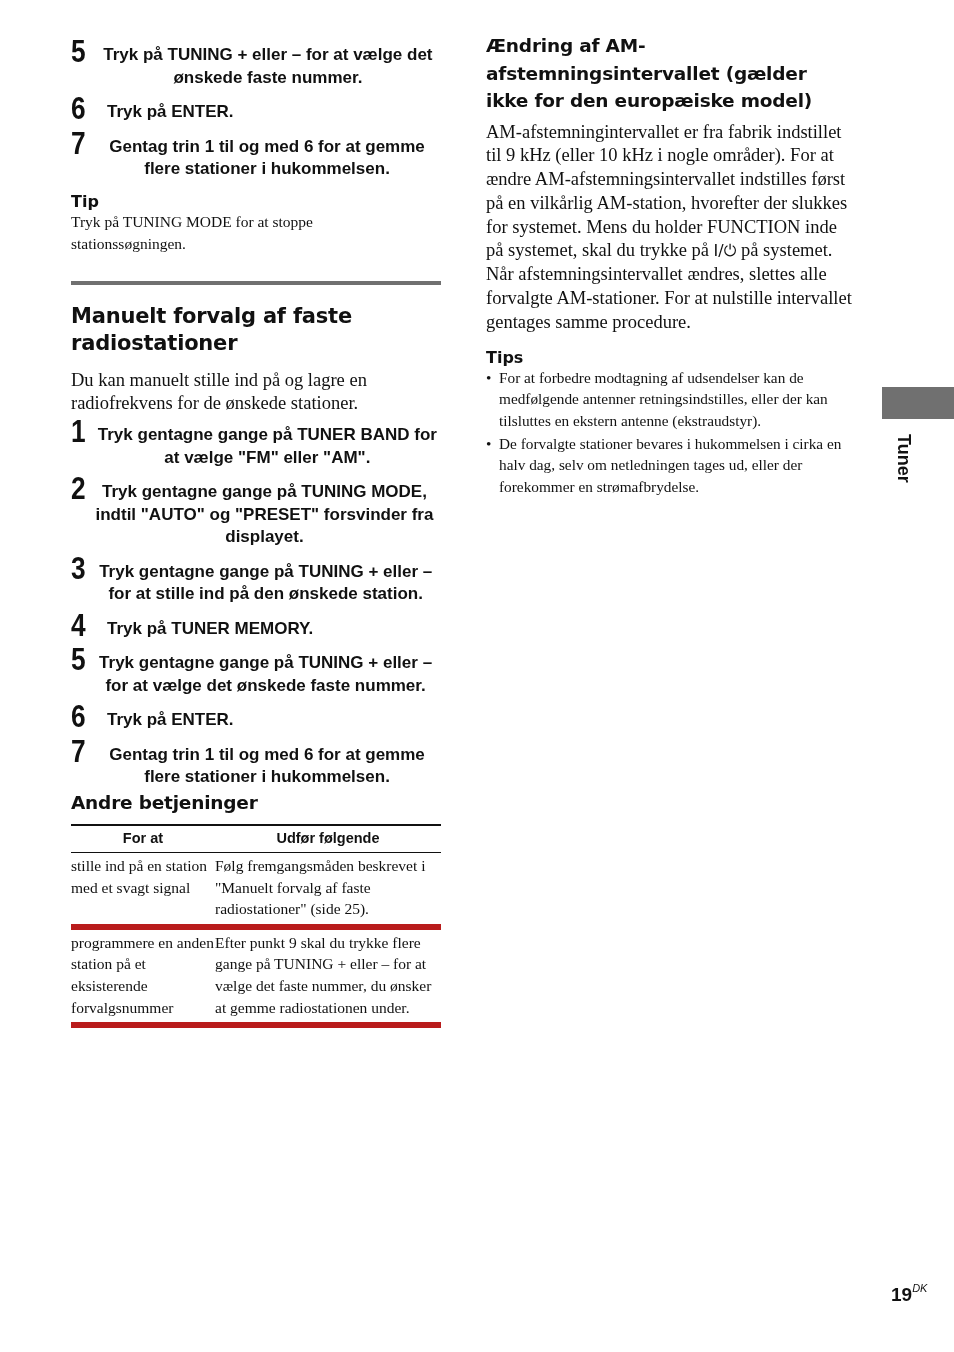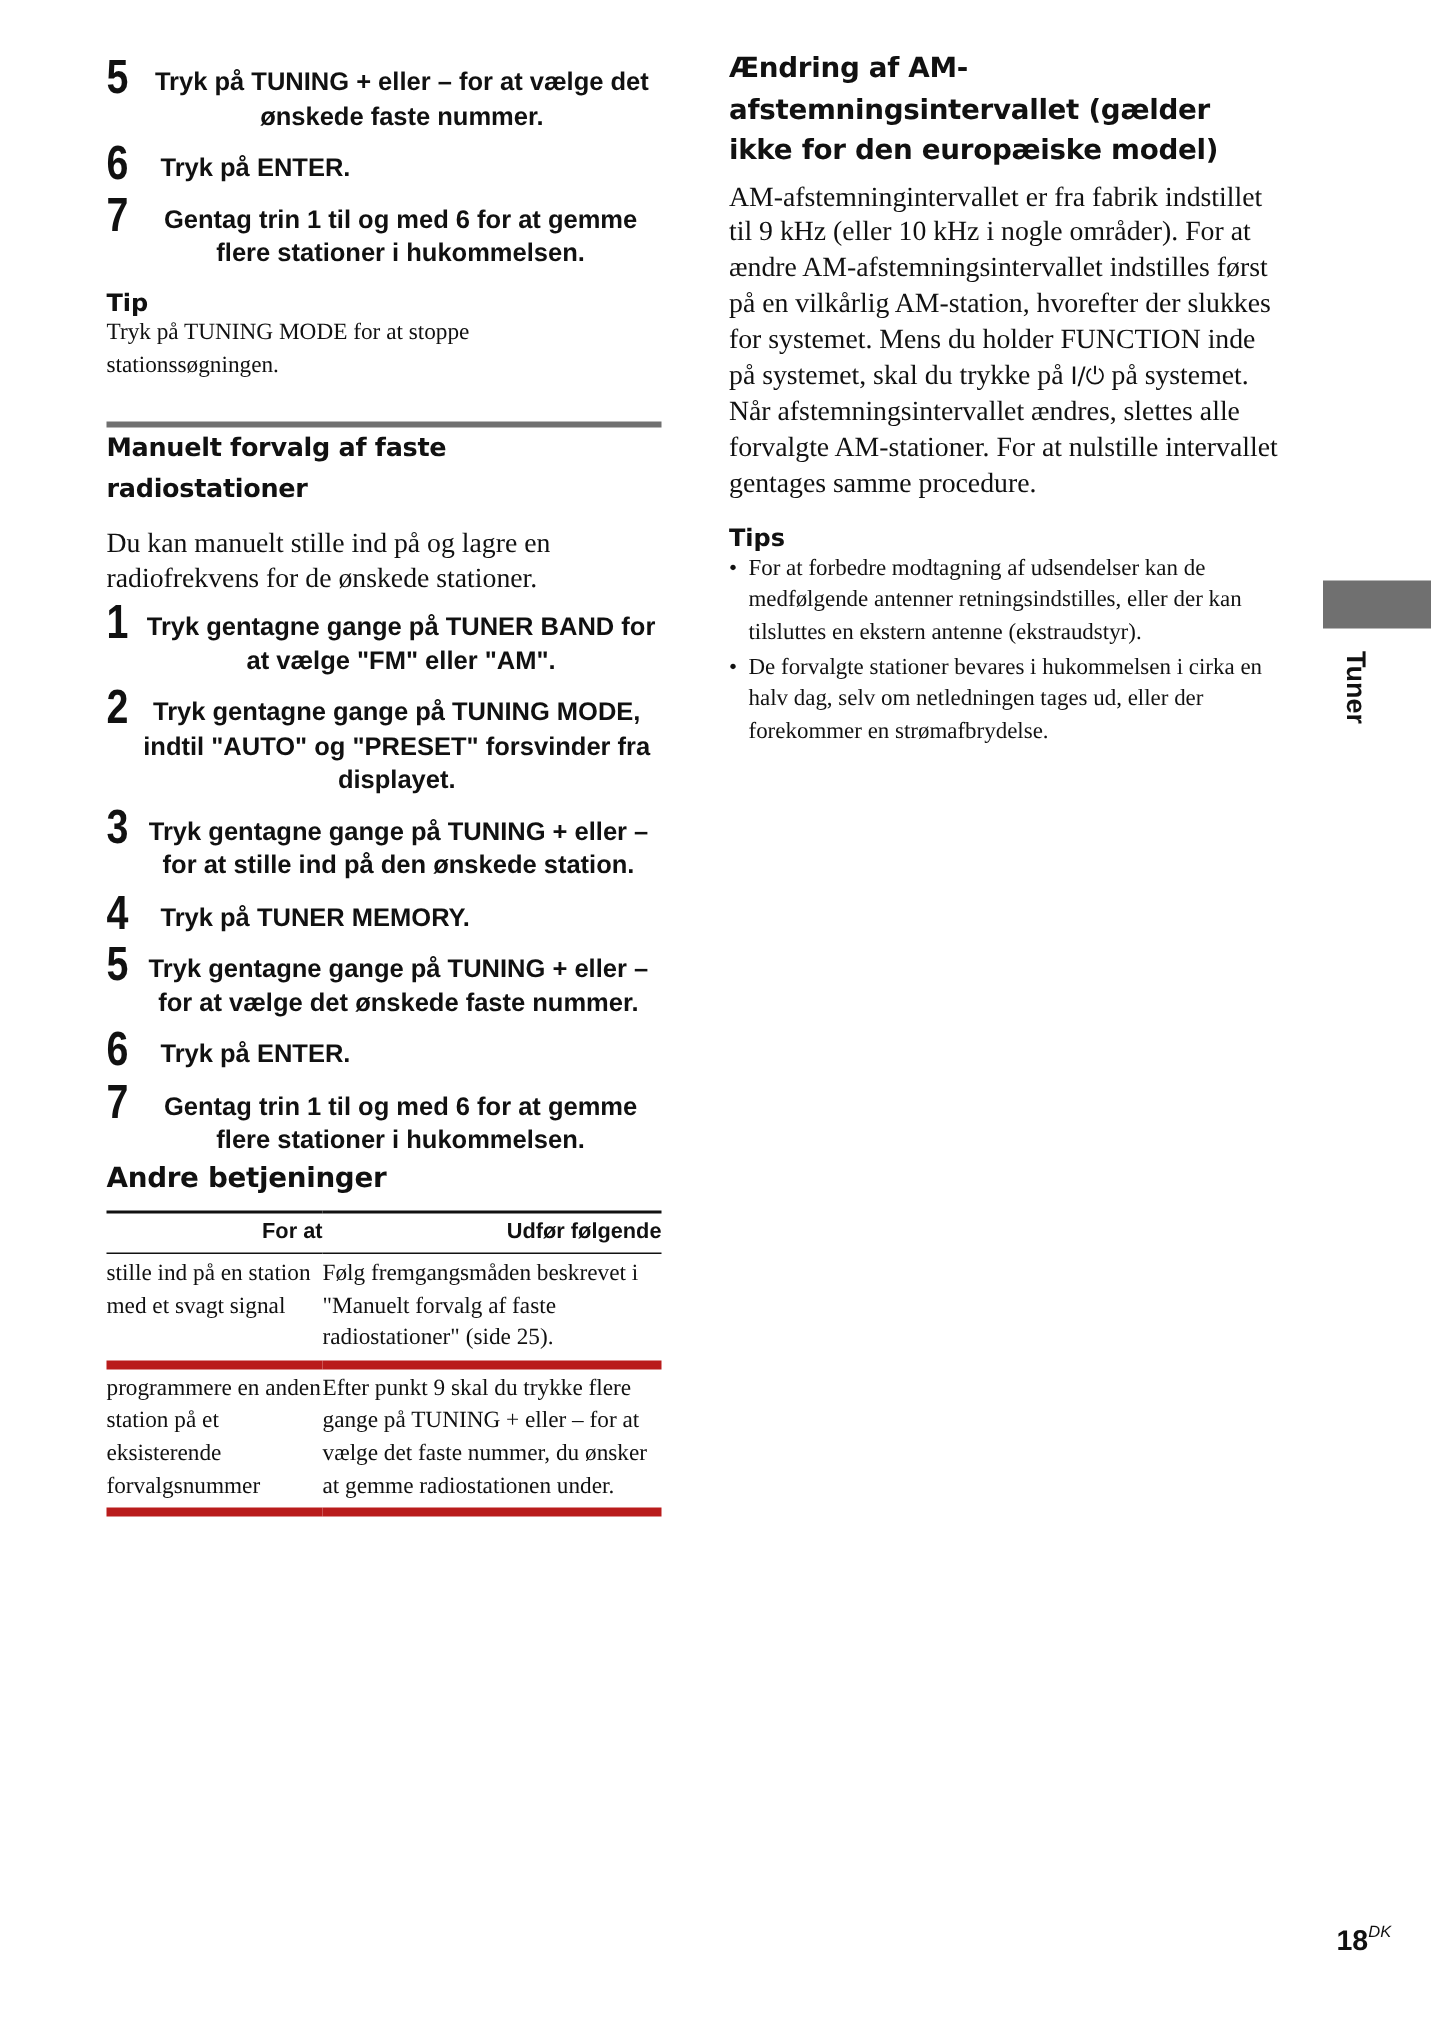--- a/index.html
+++ b/index.html
@@ -7,24 +7,24 @@
     .col { position:absolute; }
     .left { left:71px; top:36px; width:370px; }
     .right { left:486px; top:32px; width:370px; }
     .step { display:flex; align-items:flex-start; margin:0; }
     .step-num { font-family:"Liberation Sans", sans-serif; font-weight:bold; font-size:32px; width:36px; line-height:30px; transform:scaleX(0.82); transform-origin:left top; letter-spacing:-1px; }
     .step-text { font-family:"Liberation Sans", sans-serif; font-weight:bold; font-size:17px; line-height:22.5px; padding-top:8px;text-align:center; }
     .tip-h { font-family:"DejaVu Sans", sans-serif; font-weight:bold; font-size:16px; margin-top:12px; line-height:18px; }
     .body-s { font-family:"Liberation Serif", serif; font-size:15.5px; line-height:22px; }
     .body-m { font-family:"Liberation Serif", serif; font-size:18.5px; line-height:23.8px; }
     .rule { height:4px; background:#707070; margin-top:26px; }
-    .h2 { font-family:"DejaVu Sans", sans-serif; font-weight:bold; font-size:17px; line-height:27px; margin-top:1px; letter-spacing:-0.2px; }
+    .h2 { font-family:"DejaVu Sans", sans-serif; font-weight:bold; font-size:21px; line-height:27px; margin-top:18px; letter-spacing:-0.2px; }
     .h3 { font-family:"DejaVu Sans", sans-serif; font-weight:bold; font-size:18.5px; line-height:27.5px; letter-spacing:-0.2px; }
     table { border-collapse:collapse; width:370px; margin-top:8px; }
-    th { font-family:"Liberation Sans", sans-serif; font-weight:bold; font-size:14.5px; text-align:right; padding:4px 0 6px 0; border-top:2px solid #111; border-bottom:1px solid #111; }
+    th { font-family:"Liberation Sans", sans-serif; font-weight:bold; font-size:14.5px; text-align:center; padding:4px 0 6px 0; border-top:2px solid #111; border-bottom:1px solid #111; }
     td { font-family:"Liberation Serif", serif; font-size:15.5px; line-height:21.6px; vertical-align:top; padding:2px 0 4px 0; border-bottom:6px solid #b91c1c; }
     .c1 { width:144px; }
     ul.tips { list-style:none; margin:0; padding:0; }
     ul.tips li { position:relative; padding-left:13px; font-family:"Liberation Serif", serif; font-size:15.3px; line-height:21.7px; margin-bottom:1px; }
     ul.tips li::before { content:"•"; position:absolute; left:0; top:0; }
     .side-tab { position:absolute; left:882px; top:387px; width:72px; height:32px; background:#707070; }
     .side-label { position:absolute; left:893px; top:434px; font-family:"Liberation Sans", sans-serif; font-weight:bold; font-size:18px; writing-mode:vertical-rl; }
     .page-num { position:absolute; left:891px; top:1282px; font-family:"Liberation Sans", sans-serif; font-weight:bold; font-size:19px; }
     .page-num sup { font-style:italic; font-weight:normal; font-size:11px; vertical-align:9px; }
     .power { font-family:"DejaVu Sans", sans-serif; font-size:16px; }
@@ -111,13 +111,13 @@
   <div class="tip-h" style="margin-top:14px">Tips</div>
   <ul class="tips">
     <li>For at forbedre modtagning af udsendelser kan de medfølgende antenner retningsindstilles, eller der kan tilsluttes en ekstern antenne (ekstraudstyr).</li>
     <li>De forvalgte stationer bevares i hukommelsen i cirka en halv dag, selv om netledningen tages ud, eller der forekommer en strømafbrydelse.</li>
   </ul>
 </div>
 
 <div class="side-tab"></div>
 <div class="side-label">Tuner</div>
 
-<div class="page-num"><span>18</span><sup>DK</sup></div>
+<div class="page-num"><span>19</span><sup>DK</sup></div>
 
 </body></html>

